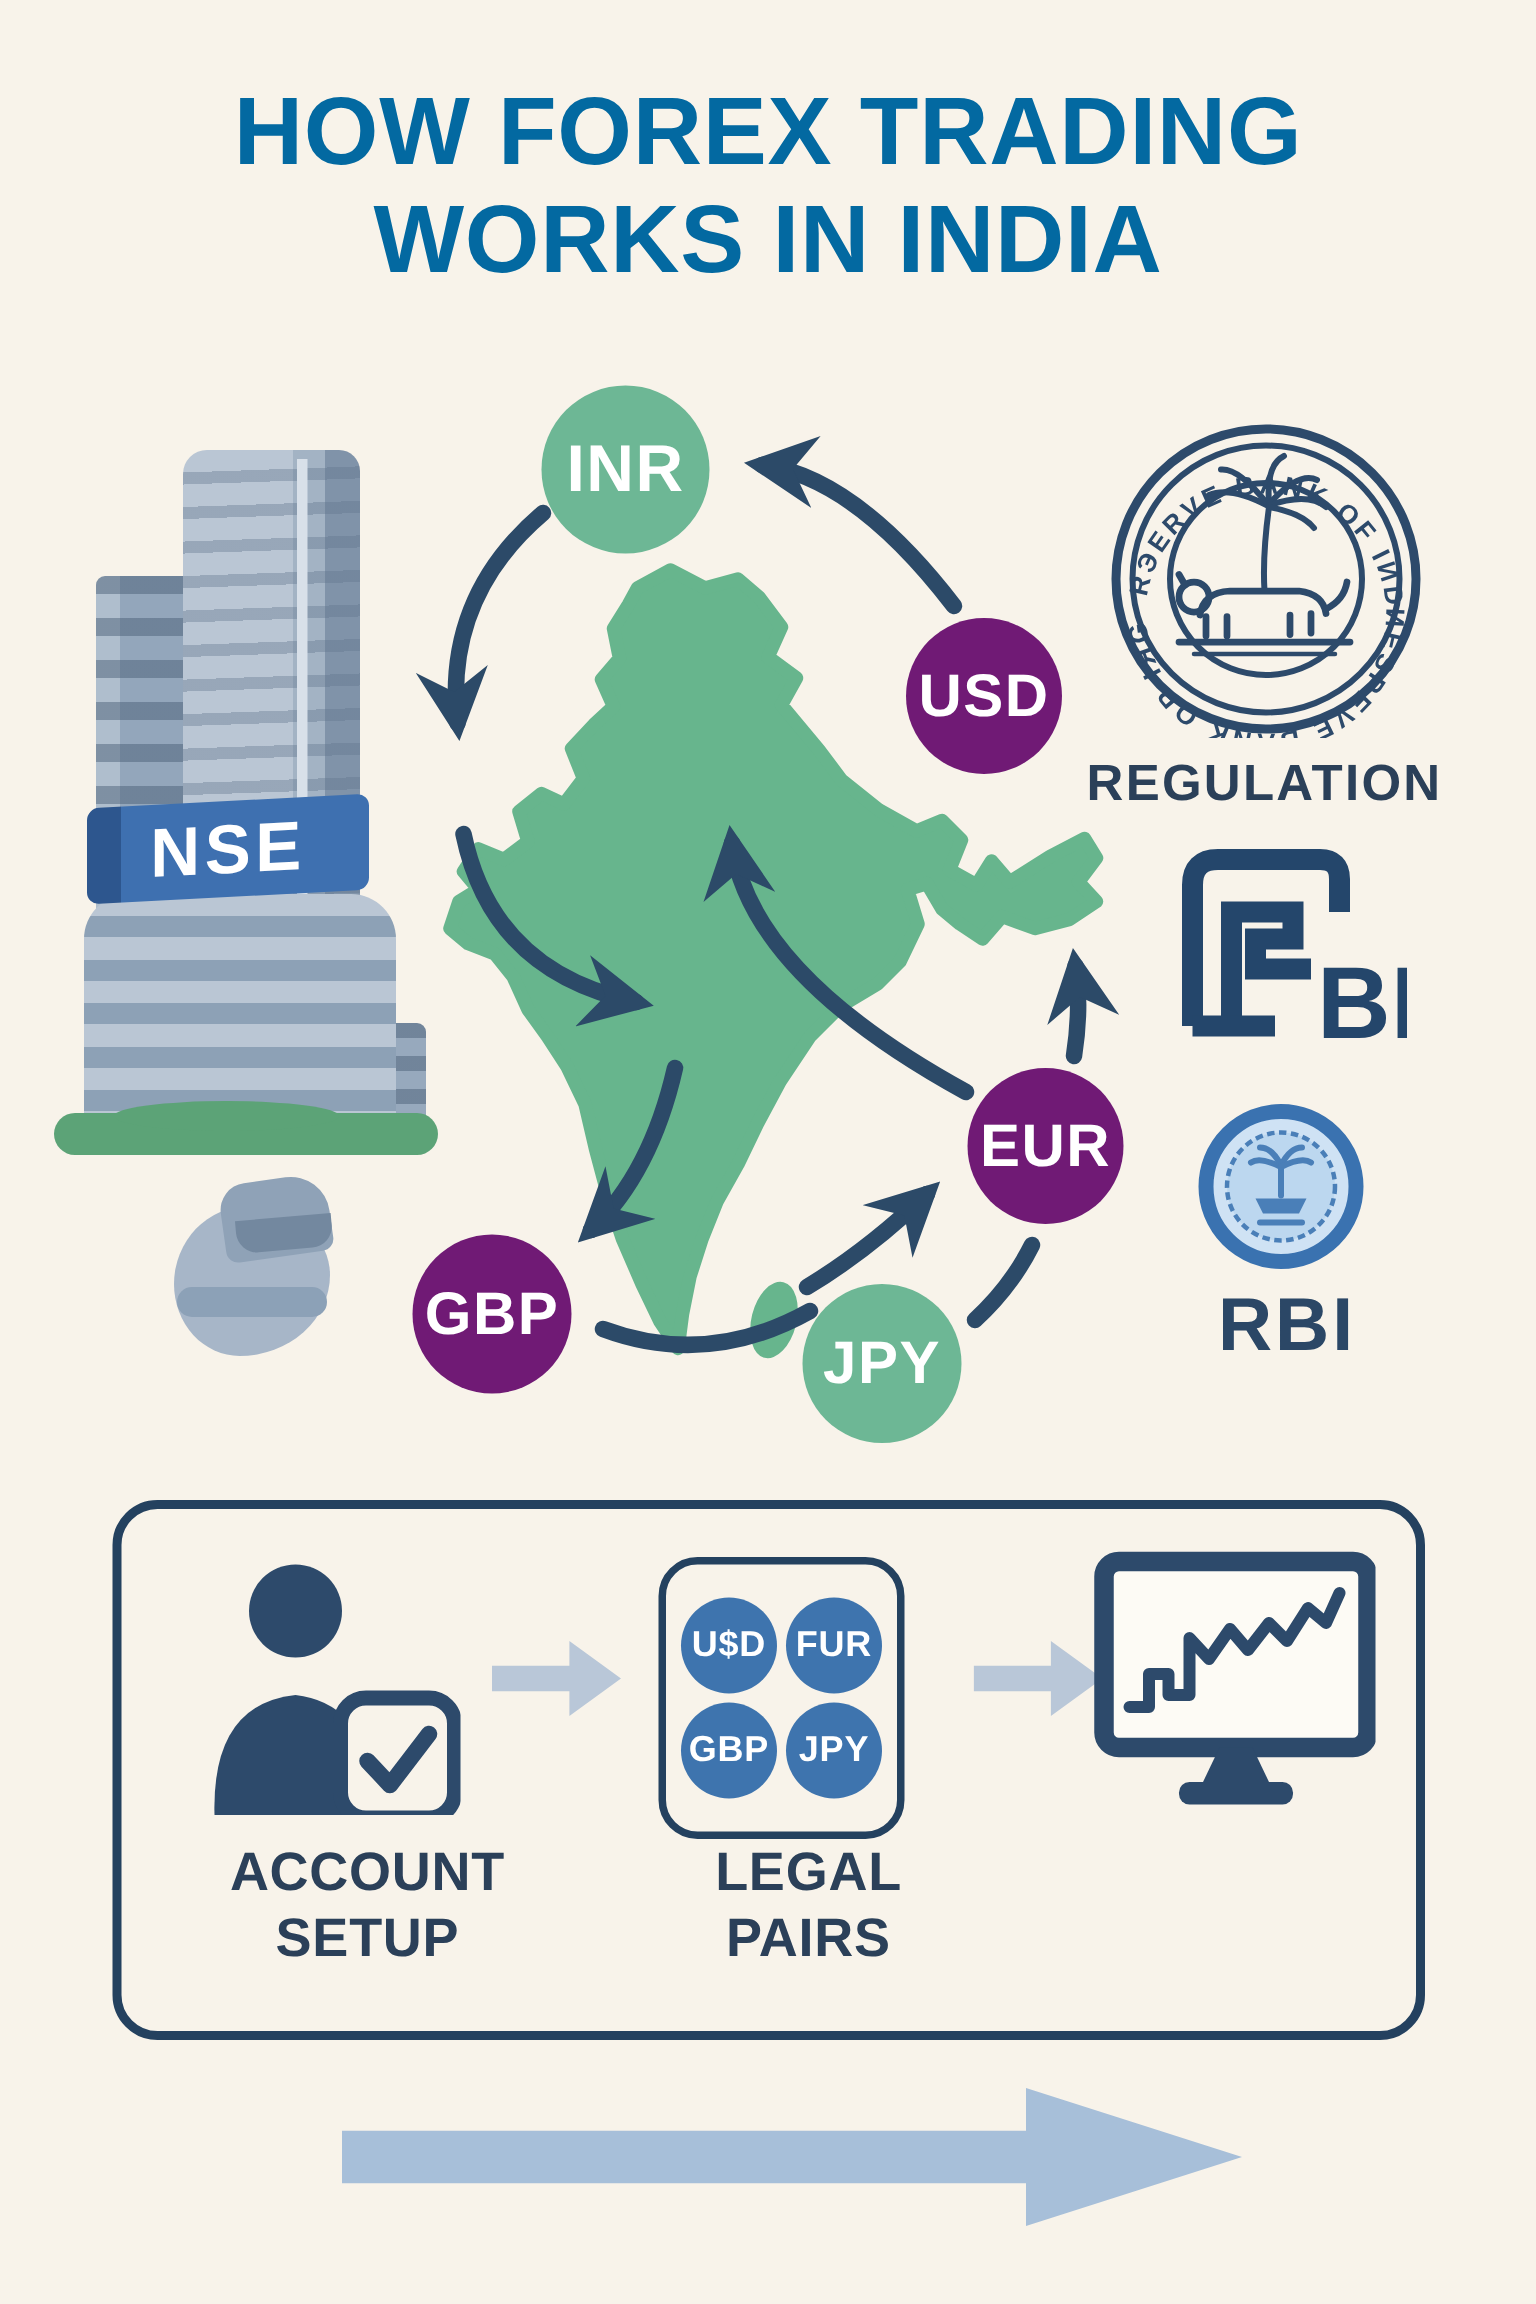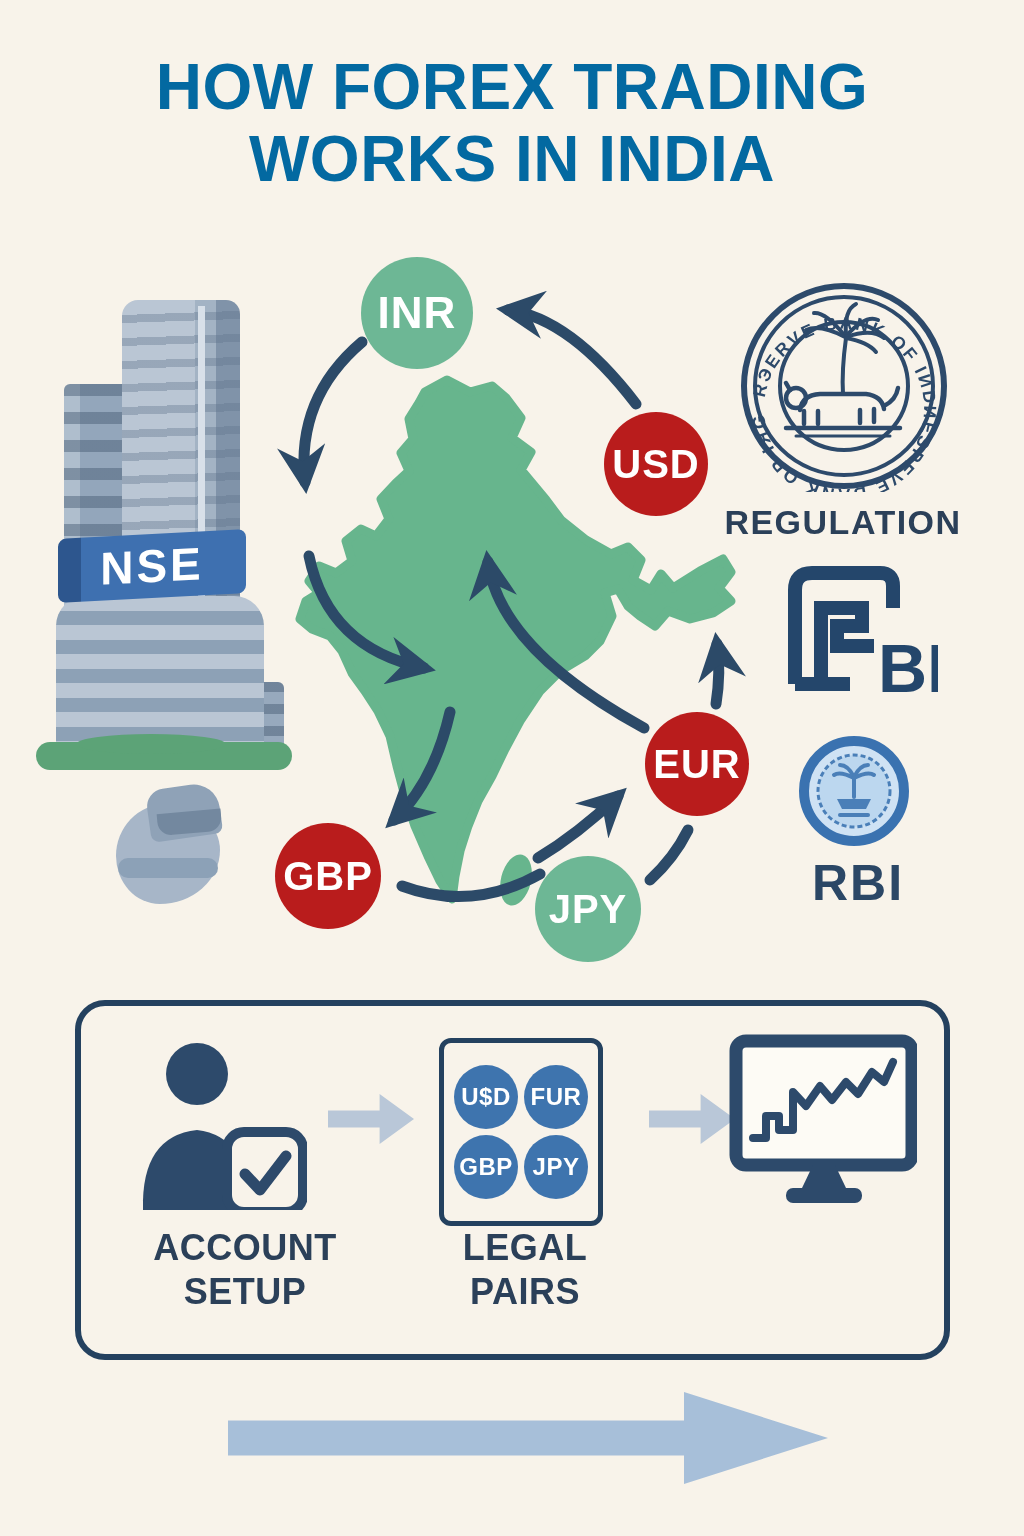--- a/index.html
+++ b/index.html
@@ -80,21 +80,21 @@
     position:absolute;left:2px;top:72px;width:100px;height:20px;background:#8ca1b7;
     border-radius:12px;
   }
 
   
   .coin{
     border-radius:50%;display:flex;align-items:center;justify-content:center;
     color:#fff;font-weight:800;letter-spacing:1px;
   }
   .coin-green{background:#6db795;}
-  .coin-blue{background:#b91c1c;}
+  .coin-blue{background:#701a75;}
   .coin-inr{left:361px;top:257px;width:112px;height:112px;font-size:44px;}
   .coin-usd{left:604px;top:412px;width:104px;height:104px;font-size:40px;}
   .coin-eur{left:645px;top:712px;width:104px;height:104px;font-size:40px;}
   .coin-jpy{left:535px;top:856px;width:106px;height:106px;font-size:40px;}
   .coin-gbp{left:275px;top:823px;width:106px;height:106px;font-size:40px;}
 
   
   .regulation-label{
     left:713px;top:503px;width:260px;text-align:center;
     font-size:34px;font-weight:800;letter-spacing:1.5px;color:#2b4059;
@@ -111,35 +111,35 @@
     background:#f8f3ea;
   }
   .flow-arrow{
     background:#b9c7d8;
     clip-path:polygon(0 33%,60% 33%,60% 0,100% 50%,60% 100%,60% 67%,0 67%);
   }
   .flow-arrow-1{left:247px;top:88px;width:86px;height:50px;}
   .flow-arrow-2{left:568px;top:88px;width:86px;height:50px;}
   .pairs-box{
     left:358px;top:32px;width:164px;height:188px;box-sizing:border-box;
-    border:5px solid #24415f;border-radius:12px;
+    border:5px solid #24415f;border-radius:26px;
     display:grid;grid-template-columns:64px 64px;grid-template-rows:64px 64px;
     gap:6px;align-content:center;justify-content:center;
   }
   .pair-coin{
     border-radius:50%;background:#3e74ae;color:#fff;
     display:flex;align-items:center;justify-content:center;
     font-size:24px;font-weight:800;letter-spacing:.5px;
   }
   .step-label{
     text-align:center;font-size:36px;font-weight:800;line-height:1.22;
     letter-spacing:.5px;color:#2b4059;
   }
   .step-label-1{left:14px;top:220px;width:300px;}
-  .step-label-2{left:334px;top:220px;width:220px;}
+  .step-label-2{left:348px;top:220px;width:220px;}
   .step-label-3{left:610px;top:220px;width:252px;}
 
   
   .bottom-arrow{
     left:228px;top:1392px;width:600px;height:92px;background:#a7bfd9;
     clip-path:polygon(0 31%,76% 31%,76% 0,100% 50%,76% 100%,76% 69%,0 69%);
   }
 
   svg text{font-family:"Liberation Sans",sans-serif;}
 </style>

